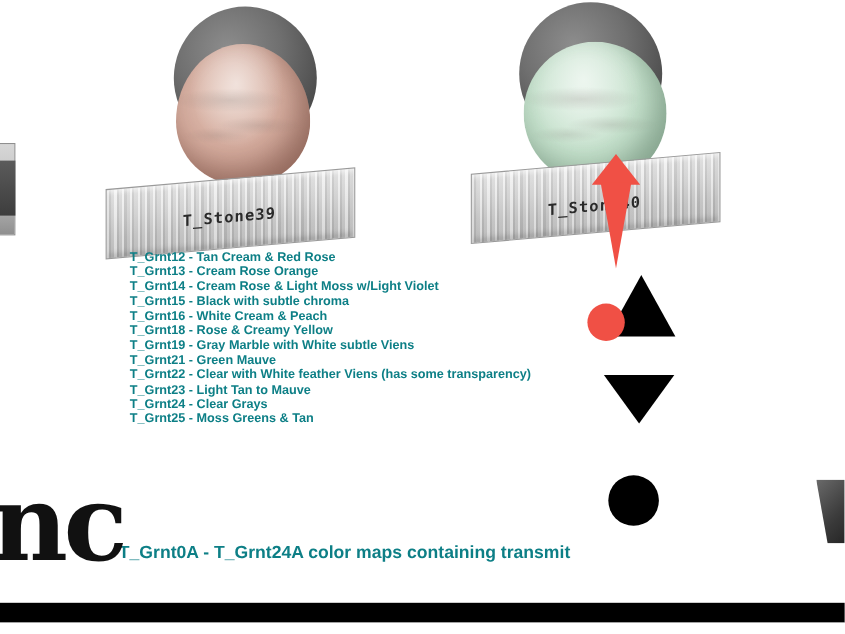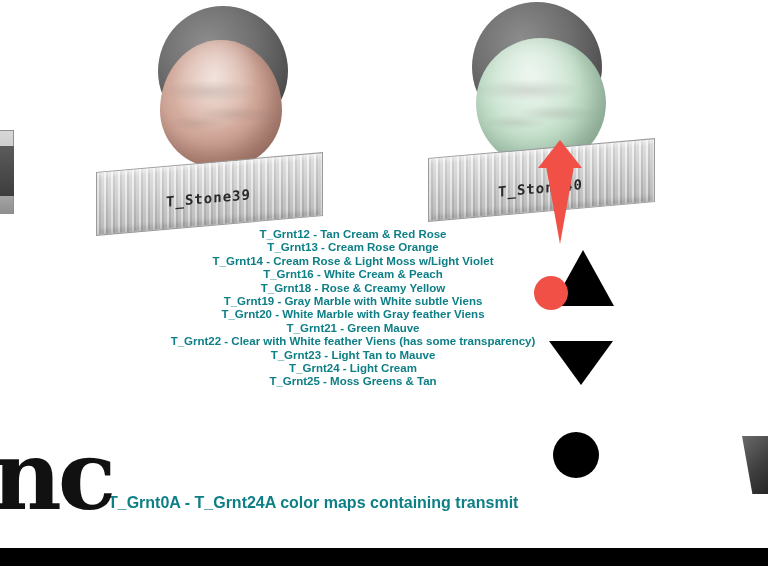--- a/index.html
+++ b/index.html
@@ -196,21 +196,20 @@
     top: 228px;
     width: 470px;
   }
   .legend-line {
     font-family: "Liberation Sans", sans-serif;
     font-size: 11.5px;
     font-weight: bold;
     color: #0d7f86;
     line-height: 13.4px;
     white-space: nowrap;
-    text-align: center;
   }
   #footnote {
     position: absolute;
     left: 108px;
     top: 458px;
     font-family: "Liberation Sans", sans-serif;
     font-size: 16px;
     font-weight: bold;
     color: #0d7f86;
     white-space: nowrap;
@@ -247,28 +246,28 @@
   <div id="arrow-red-tail" class="shape"></div>
   <div id="tri-up-black" class="shape"></div>
   <div id="circle-red" class="shape"></div>
   <div id="tri-down-black" class="shape"></div>
   <div id="circle-black" class="shape"></div>
 
   <div id="legend">
     <div class="legend-line">T_Grnt12 - Tan Cream &amp; Red Rose</div>
     <div class="legend-line">T_Grnt13 - Cream Rose Orange</div>
     <div class="legend-line">T_Grnt14 - Cream Rose &amp; Light Moss w/Light Violet</div>
+    <div class="legend-line">T_Grnt15 - Black with subtle chroma</div>
     <div class="legend-line">T_Grnt16 - White Cream &amp; Peach</div>
     <div class="legend-line">T_Grnt18 - Rose &amp; Creamy Yellow</div>
     <div class="legend-line">T_Grnt19 - Gray Marble with White subtle Viens</div>
-    <div class="legend-line">T_Grnt20 - White Marble with Gray feather Viens</div>
     <div class="legend-line">T_Grnt21 - Green Mauve</div>
     <div class="legend-line">T_Grnt22 - Clear with White feather Viens (has some transparency)</div>
     <div class="legend-line">T_Grnt23 - Light Tan to Mauve</div>
-    <div class="legend-line">T_Grnt24 - Light Cream</div>
+    <div class="legend-line">T_Grnt24 - Clear Grays</div>
     <div class="legend-line">T_Grnt25 - Moss Greens &amp; Tan</div>
   </div>
 
   <div id="footnote">T_Grnt0A - T_Grnt24A  color maps containing transmit</div>
 
   <div id="logo-text">nc</div>
 
   <div id="corner-wedge"></div>
   <div id="bottom-bar"></div>
   <div id="bottom-bar-under"></div>

